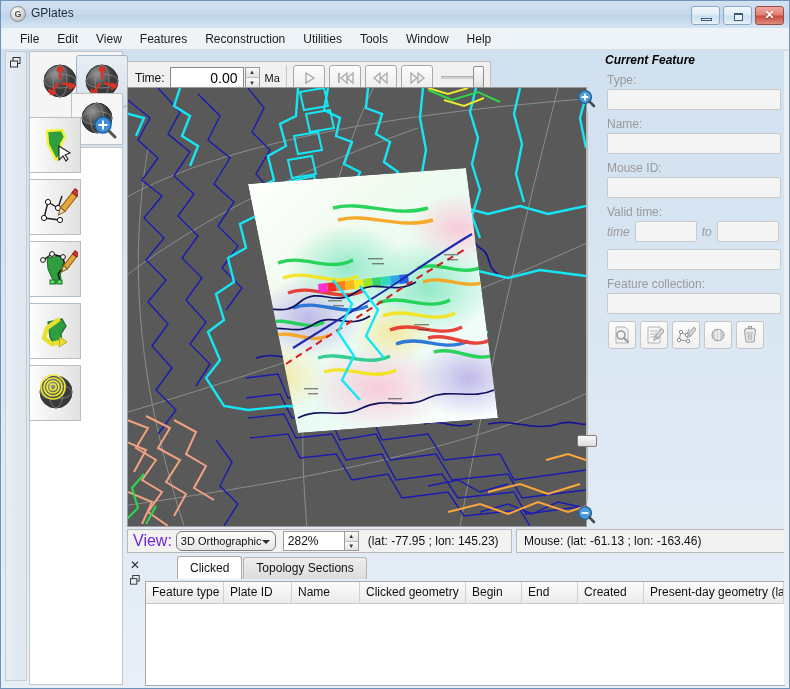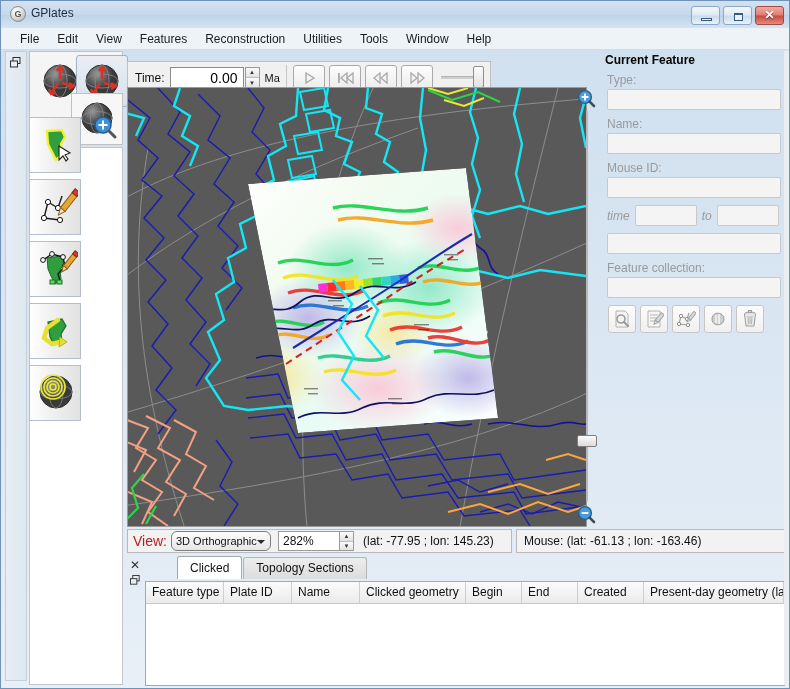--- a/index.html
+++ b/index.html
@@ -173,21 +173,21 @@
   
   .statusrow { position: absolute; left: 126px; top: 528px; width: 658px; height: 24px; display: flex; gap: 4px; }
   .status-left {
     flex: 0 0 385px; height: 24px; background: #f2f2f2; border: 1px solid #b9b9b9;
     display: flex; align-items: center; padding: 0 5px;
   }
   .status-right {
     flex: 1; height: 24px; background: #f2f2f2; border: 1px solid #b9b9b9;
     display: flex; align-items: center; padding: 0 7px; font-size: 12px; color: #111;
   }
-  .view-label { font-size: 14px; color: #b91c1c; margin-right: 4px; }
+  .view-label { font-size: 16px; color: #6d28d9; margin-right: 4px; }
   .view-combo {
     width: 100px; height: 20px; border: 1px solid #7d7d7d; border-radius: 6px;
     background: linear-gradient(to bottom,#fcfcfc,#e6e6e6);
     display: flex; align-items: center; padding: 0 4px; font-size: 11px; color: #111;
     position: relative; cursor: pointer;
   }
   .view-combo .caret {
     position: absolute; right: 5px; top: 8px;
     border-left: 4px solid transparent; border-right: 4px solid transparent;
     border-top: 4px solid #2b2b2b;
@@ -236,21 +236,21 @@
   .th {
     font-size: 12px; color: #111; line-height: 21px; padding-left: 6px;
     border-right: 1px solid #cfcfcf; overflow: hidden; white-space: nowrap;
   }
   .table-body { height: 81px; background: #fff; }
 
   
   .featpanel {
     position: absolute; left: 600px; top: 48px; width: 186px; height: 500px;
   }
-  .feat-title { font-size: 12px; font-weight: bold; color: #000; margin: 4px 0 6px 4px; }
+  .feat-title { font-size: 12px; font-weight: bold; color: #000; margin: 4px 0 6px 4px; font-style: italic; }
   .feat-label { font-size: 12px; color: #9a9a9a; margin: 0 0 2px 6px; }
   .feat-input {
     display: block; margin: 0 4px 7px 6px; height: 21px;
     background: #f4f4f4; border: 1px solid #c9c9c9; border-radius: 2px;
   }
   .feat-input.full { width: 174px; }
   .valid-row { display: flex; align-items: center; margin: 0 4px 7px 6px; }
   .valid-from { font-size: 12px; color: #9a9a9a; font-style: italic; margin-right: 5px; }
   .valid-to { font-size: 12px; color: #9a9a9a; margin: 0 5px; font-style: italic; }
   .valid-field { width: 62px; height: 21px; background: #f4f4f4; border: 1px solid #c9c9c9; border-radius: 2px; }
@@ -731,20 +731,21 @@
 
     <div class="feat-label">Type:</div>
     <div class="feat-input full"></div>
 
     <div class="feat-label">Name:</div>
     <div class="feat-input full"></div>
 
     <div class="feat-label">Mouse ID:</div>
     <div class="feat-input full"></div>
 
+    <div class="feat-label">Valid time:</div>
     <div class="valid-row">
       <span class="valid-from">time</span>
       <div class="valid-field"></div>
       <span class="valid-to">to</span>
       <div class="valid-field"></div>
     </div>
 
     <div class="feat-input full"></div>
 
     <div class="feat-label">Feature collection:</div>

